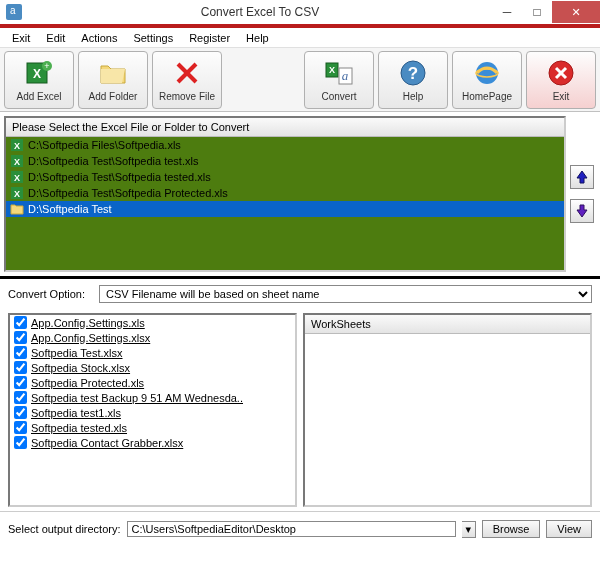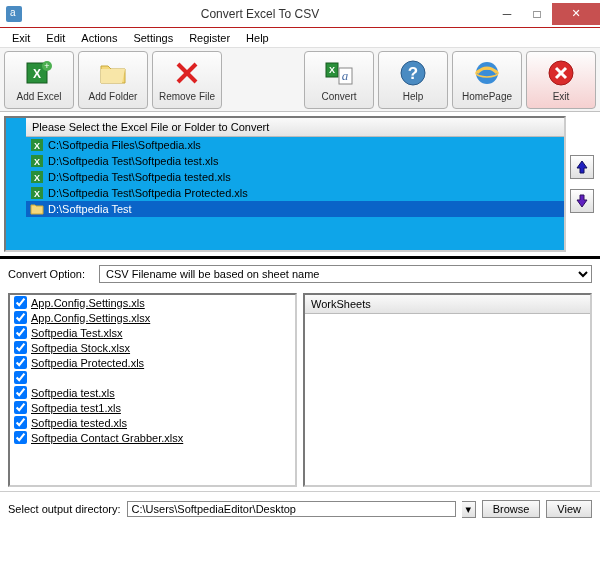--- a/index.html
+++ b/index.html
@@ -1,19 +1,19 @@
 <!DOCTYPE html>
 <html><head>
 <meta charset="utf-8">
 <style>
 * { box-sizing: border-box; margin: 0; padding: 0; }
 body { font-family: "Segoe UI", Tahoma, sans-serif; font-size: 11px; background: #fff; width: 600px; height: 580px; overflow: hidden; }
 
 
-.titlebar { height: 28px; background: #fff; border-bottom: 1px solid #b91c1c; display: flex; align-items: center; position: relative; }
+.titlebar { height: 28px; background: #fff; border-bottom: 4px solid #b91c1c; display: flex; align-items: center; position: relative; }
 .titlebar .app-icon { width: 16px; height: 16px; margin: 0 6px; background: #4a8bc2; border-radius: 2px; position: relative; }
 .titlebar .app-icon::after { content: "a"; position: absolute; color: #fff; font-size: 10px; top: 1px; left: 4px; }
 .titlebar .title { flex: 1; text-align: center; font-size: 12px; color: #333; }
 .winbtns { display: flex; }
 .winbtn { width: 30px; height: 22px; display: flex; align-items: center; justify-content: center; font-size: 12px; color: #333; }
 .winbtn.close { background: #c75050; color: #fff; width: 48px; }
 .winbtn.min::after { content: "─"; }
 .winbtn.max::after { content: "□"; }
 .winbtn.close::after { content: "✕"; font-size: 11px; }
 
@@ -23,21 +23,21 @@
 
 
 .toolbar { height: 64px; display: flex; align-items: center; padding: 2px 4px; gap: 4px; border-bottom: 1px solid #c0c0c0; background: #f5f5f5; }
 .toolbtn { width: 70px; height: 58px; border: 1px solid #b0b0b0; border-radius: 4px; background: linear-gradient(#fdfdfd, #e8e8e8); display: flex; flex-direction: column; align-items: center; justify-content: center; gap: 2px; cursor: pointer; }
 .toolbtn .icon { width: 32px; height: 32px; display: flex; align-items: center; justify-content: center; }
 .toolbtn .lbl { font-size: 10px; color: #333; }
 .toolbtn.exit { background: linear-gradient(#fdfdfd, #f5d0d0); }
 
 
 .filelist-wrap { display: flex; padding: 4px; gap: 2px; }
-.filelist { flex: 1; border: 2px inset #ccc; background: #0ea5e9; height: 136px; overflow: hidden; padding-left: 20px; }
+.filelist { flex: 1; border: 2px inset #ccc; background: #4d7c0f; height: 156px; overflow: hidden; }
 .filelist-header { background: linear-gradient(#fafafa, #e4e4e4); border-bottom: 1px solid #bbb; padding: 3px 6px; font-size: 11px; }
 .filelist-items { overflow-y: auto; }
 .file-item { display: flex; align-items: center; padding: 1px 4px; font-size: 11px; gap: 4px; }
 .file-item.selected { background: #0a64c8; color: #fff; }
 .file-icon { width: 14px; height: 14px; display: inline-block; }
 
 .sidebtns { width: 28px; display: flex; flex-direction: column; align-items: center; justify-content: center; gap: 10px; }
 .sidebtn { width: 24px; height: 24px; border: 1px solid #888; background: linear-gradient(#fff, #e0e0e0); display: flex; align-items: center; justify-content: center; cursor: pointer; }
 
 
@@ -234,24 +234,21 @@
         <div class="wb-item">
           <input type="checkbox" checked="" style="">
           <span>Softpedia Stock.xlsx</span>
         </div>
         <div class="wb-item">
           <input type="checkbox" checked="" style="">
           <span>Softpedia Protected.xls</span>
         </div>
         <div class="wb-item">
           <input type="checkbox" checked="" style="">
-        </div>
-        <div class="wb-item">
-          <input type="checkbox" checked="" style="">
-          <span>Softpedia test.xls</span>
+          <span>Softpedia test Backup 9 51 AM Wednesda..</span>
         </div>
         <div class="wb-item">
           <input type="checkbox" checked="" style="">
           <span>Softpedia test1.xls</span>
         </div>
         <div class="wb-item">
           <input type="checkbox" checked="" style="">
           <span>Softpedia tested.xls</span>
         </div>
         <div class="wb-item">

